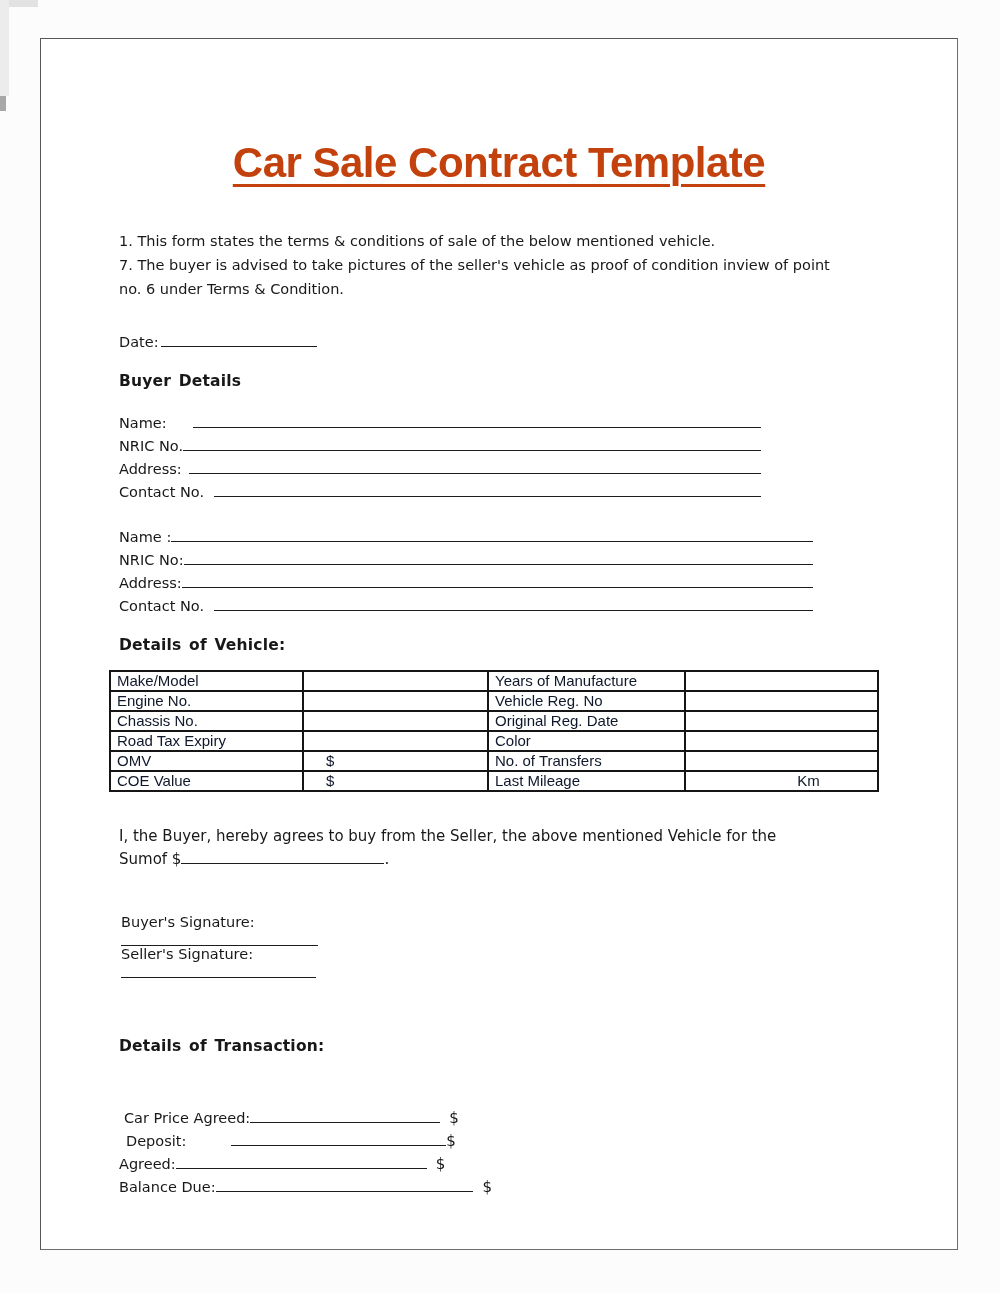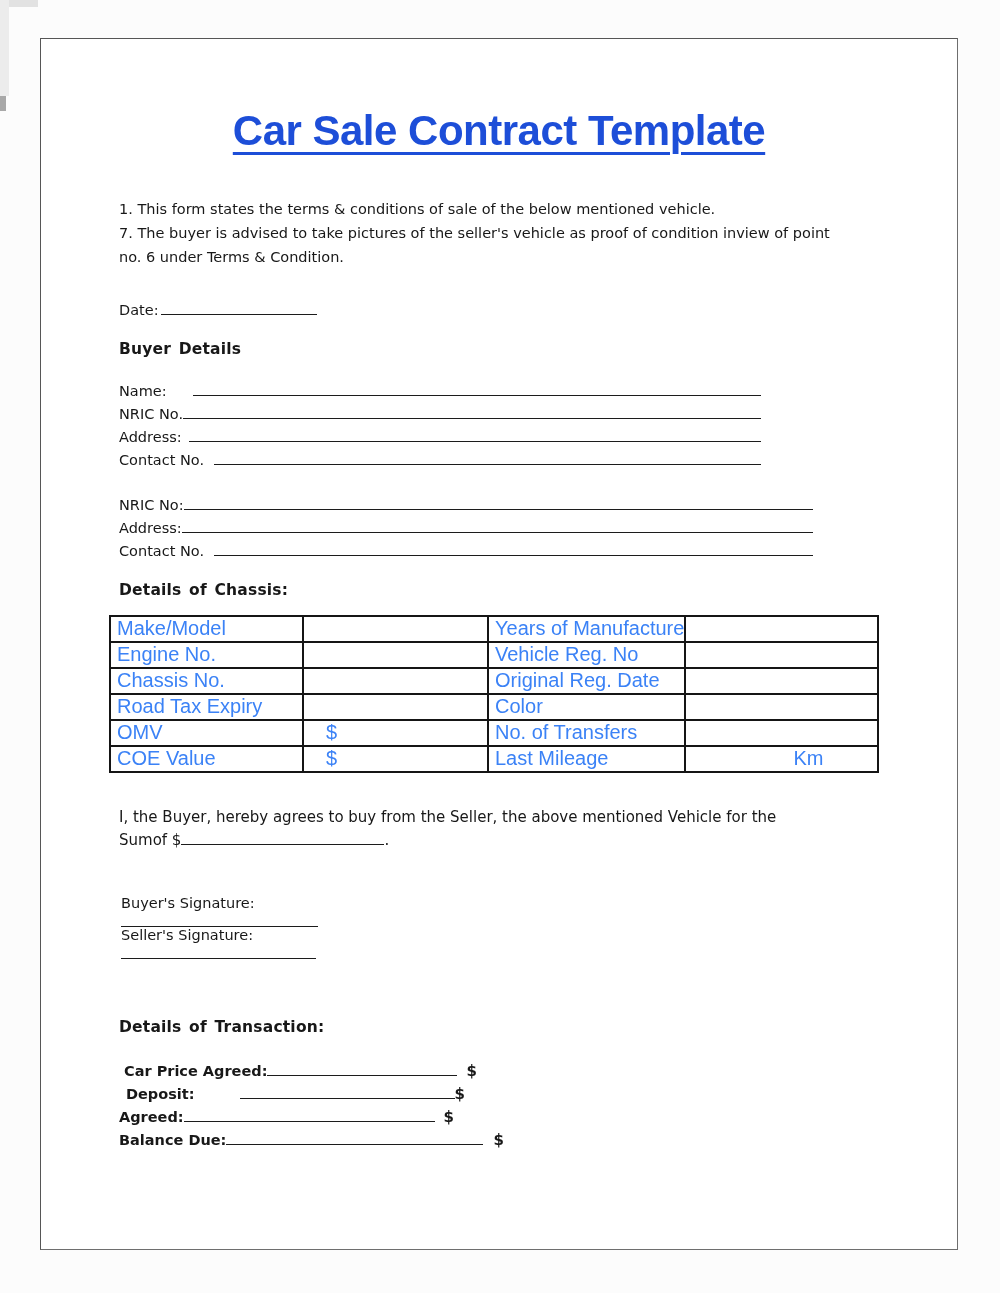--- a/index.html
+++ b/index.html
@@ -23,26 +23,26 @@
     left: 40px; top: 38px;
     width: 918px; height: 1212px;
     background: #ffffff;
     border: 1px solid #565656;
     border-right-color: #6e6e6e;
     border-bottom-color: #6e6e6e;
   }
   .content { padding: 0 30px 0 78px; }
 
   .title {
-    margin: 68px -30px 0 -78px;
+    margin: 100px -30px 0 -78px;
     text-align: center;
     font-family: "Liberation Sans", sans-serif;
     font-size: 42px;
     font-weight: bold;
-    color: #1d4ed8;
+    color: #c2410c;
     text-decoration: underline;
     text-decoration-thickness: 3px;
     text-underline-offset: 7px;
     letter-spacing: -0.5px;
   }
 
   .intro { margin-top: 42px; font-size: 14.5px; line-height: 24px; }
   .intro div { white-space: nowrap; }
 
   .field-row { display: flex; align-items: baseline; line-height: 23px; font-size: 14.5px; }
@@ -71,22 +71,22 @@
   .gap-wide   { margin-left: 26px; }
   .gap-none   { margin-left: 0; }
   .gap-small  { margin-left: 7px; }
   .gap-med    { margin-left: 10px; }
 
   .vehicle-table {
     border-collapse: collapse;
     margin: 16px 0 12px -10px;
     width: 768px;
     font-family: "Liberation Sans", sans-serif;
-    font-size: 20px;
-    color: #3b82f6;
+    font-size: 15px;
+    color: #0f172a;
     table-layout: fixed;
   }
   .vehicle-table td {
     border: 2px solid #151515;
     height: 19px;
     padding: 0 6px 1px 6px;
     overflow: hidden;
     white-space: nowrap;
   }
   .vehicle-table td.c2 { padding-left: 22px; }
@@ -95,21 +95,21 @@
   .agreement { margin-top: 32px; font-size: 15px; line-height: 24px; white-space: nowrap; }
   .sumof-row { font-size: 15px; }
   .sum-line { width: 203px; }
 
   .sig-row { margin-top: 40px; flex-direction: column; }
   .sig-line-buyer  { width: 197px; }
   .sig-line-seller { width: 195px; margin-left: 0; }
   .sig-seller-label { margin-left: 2px; }
 
   .h-transaction { margin-top: 62px; }
-  .t-rows { margin-top: 24px; font-weight: bold; }
+  .t-rows { margin-top: 52px; }
   .t-row .currency { font-size: 15px; }
   .t1 { padding-left: 5px; }
   .t1 .line { width: 190px; }
   .t1 .currency { margin-left: 9px; }
   .t2 { padding-left: 7px; }
   .t2 .line { width: 215px; margin-left: 45px; }
   .t2 .currency { margin-left: 0; }
   .t3 .line { width: 251px; }
   .t3 .currency { margin-left: 9px; }
   .t4 .line { width: 257px; }
@@ -156,34 +156,38 @@
         </div>
         <div class="field-row">
           <span>Contact No.</span>
           <span class="line gap-med"></span>
         </div>
       </div>
 
 
       <div class="fields seller-fields">
         <div class="field-row">
+          <span>Name :</span>
+          <span class="line gap-none"></span>
+        </div>
+        <div class="field-row">
           <span>NRIC No:</span>
           <span class="line gap-none"></span>
         </div>
         <div class="field-row">
           <span>Address:</span>
           <span class="line gap-none"></span>
         </div>
         <div class="field-row">
           <span>Contact No.</span>
           <span class="line gap-med"></span>
         </div>
       </div>
 
-      <h2 class="h-vehicle">Details of Chassis:</h2>
+      <h2 class="h-vehicle">Details of Vehicle:</h2>
 
       <table class="vehicle-table">
         <colgroup>
           <col style="width:193px">
             <col style="width:185px">
             <col style="width:197px">
             <col style="width:193px">
         </colgroup>
         <tbody>
           <tr>

